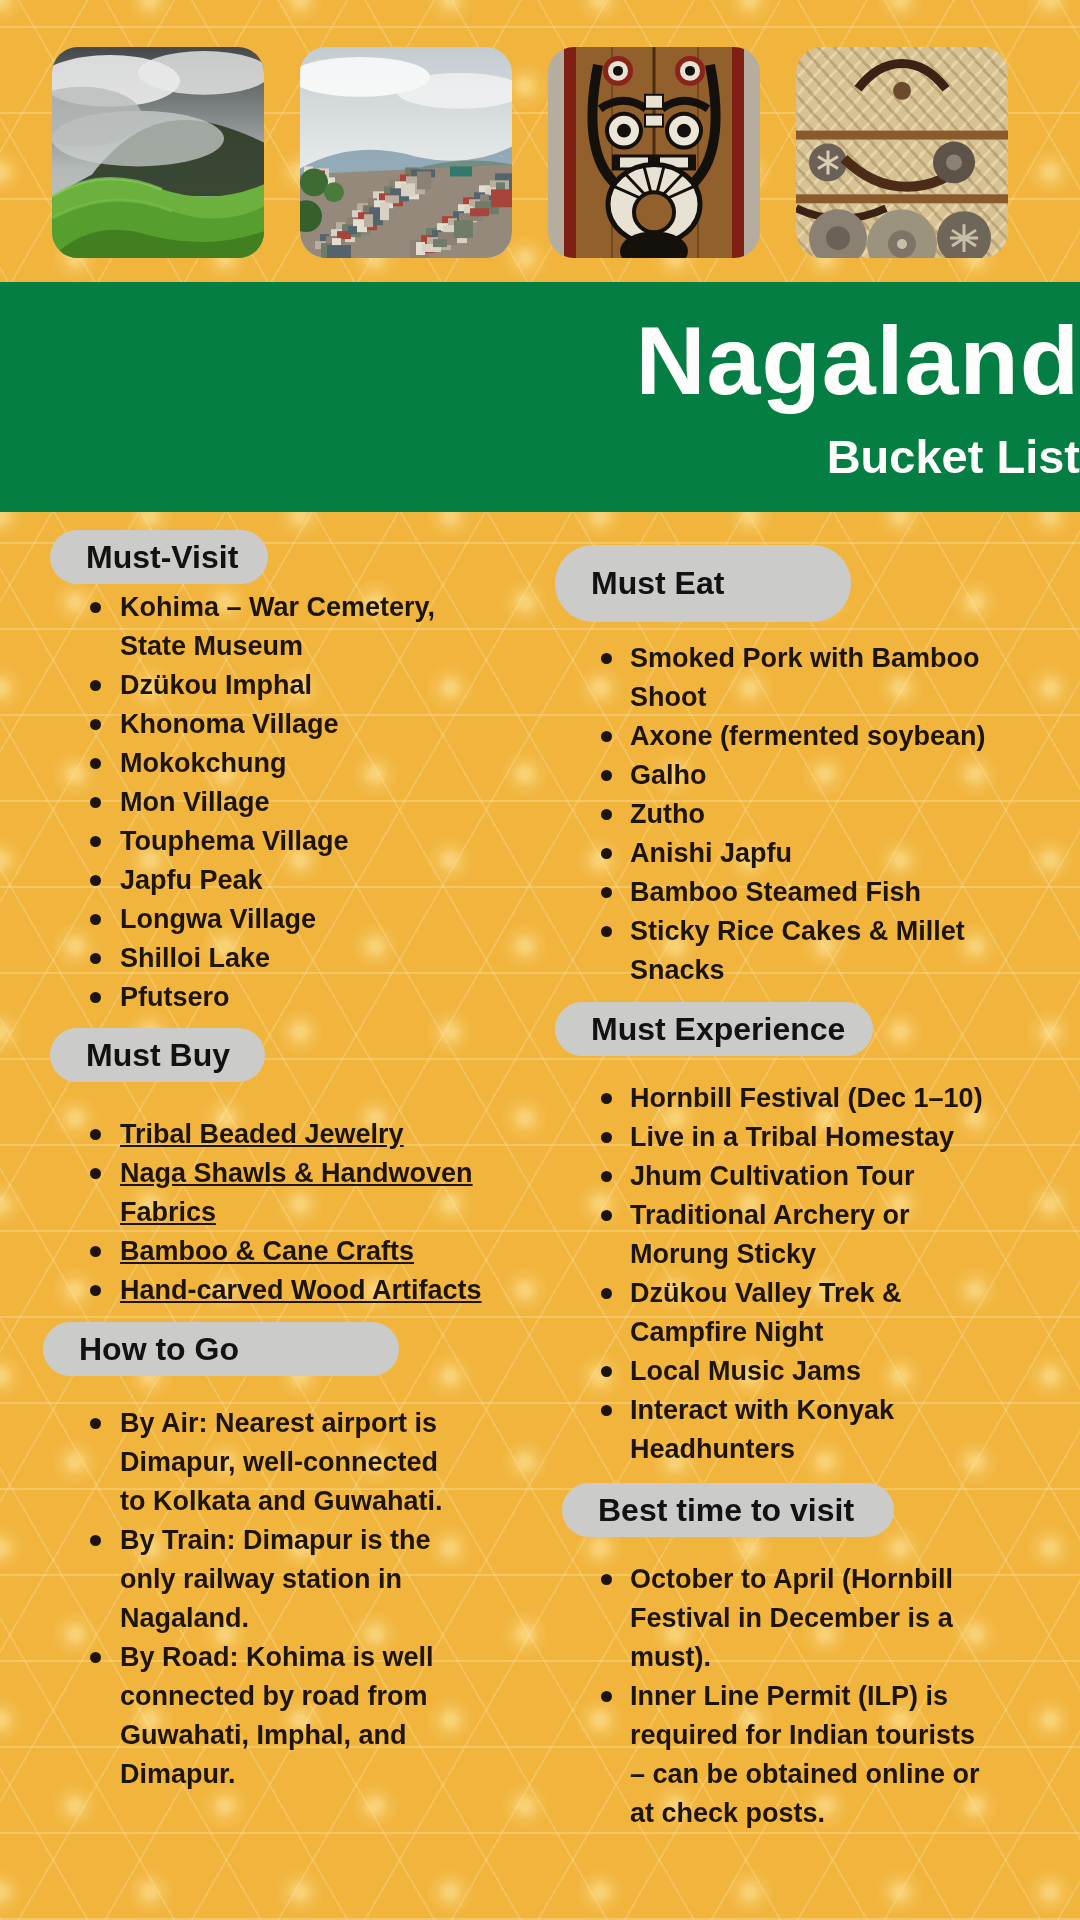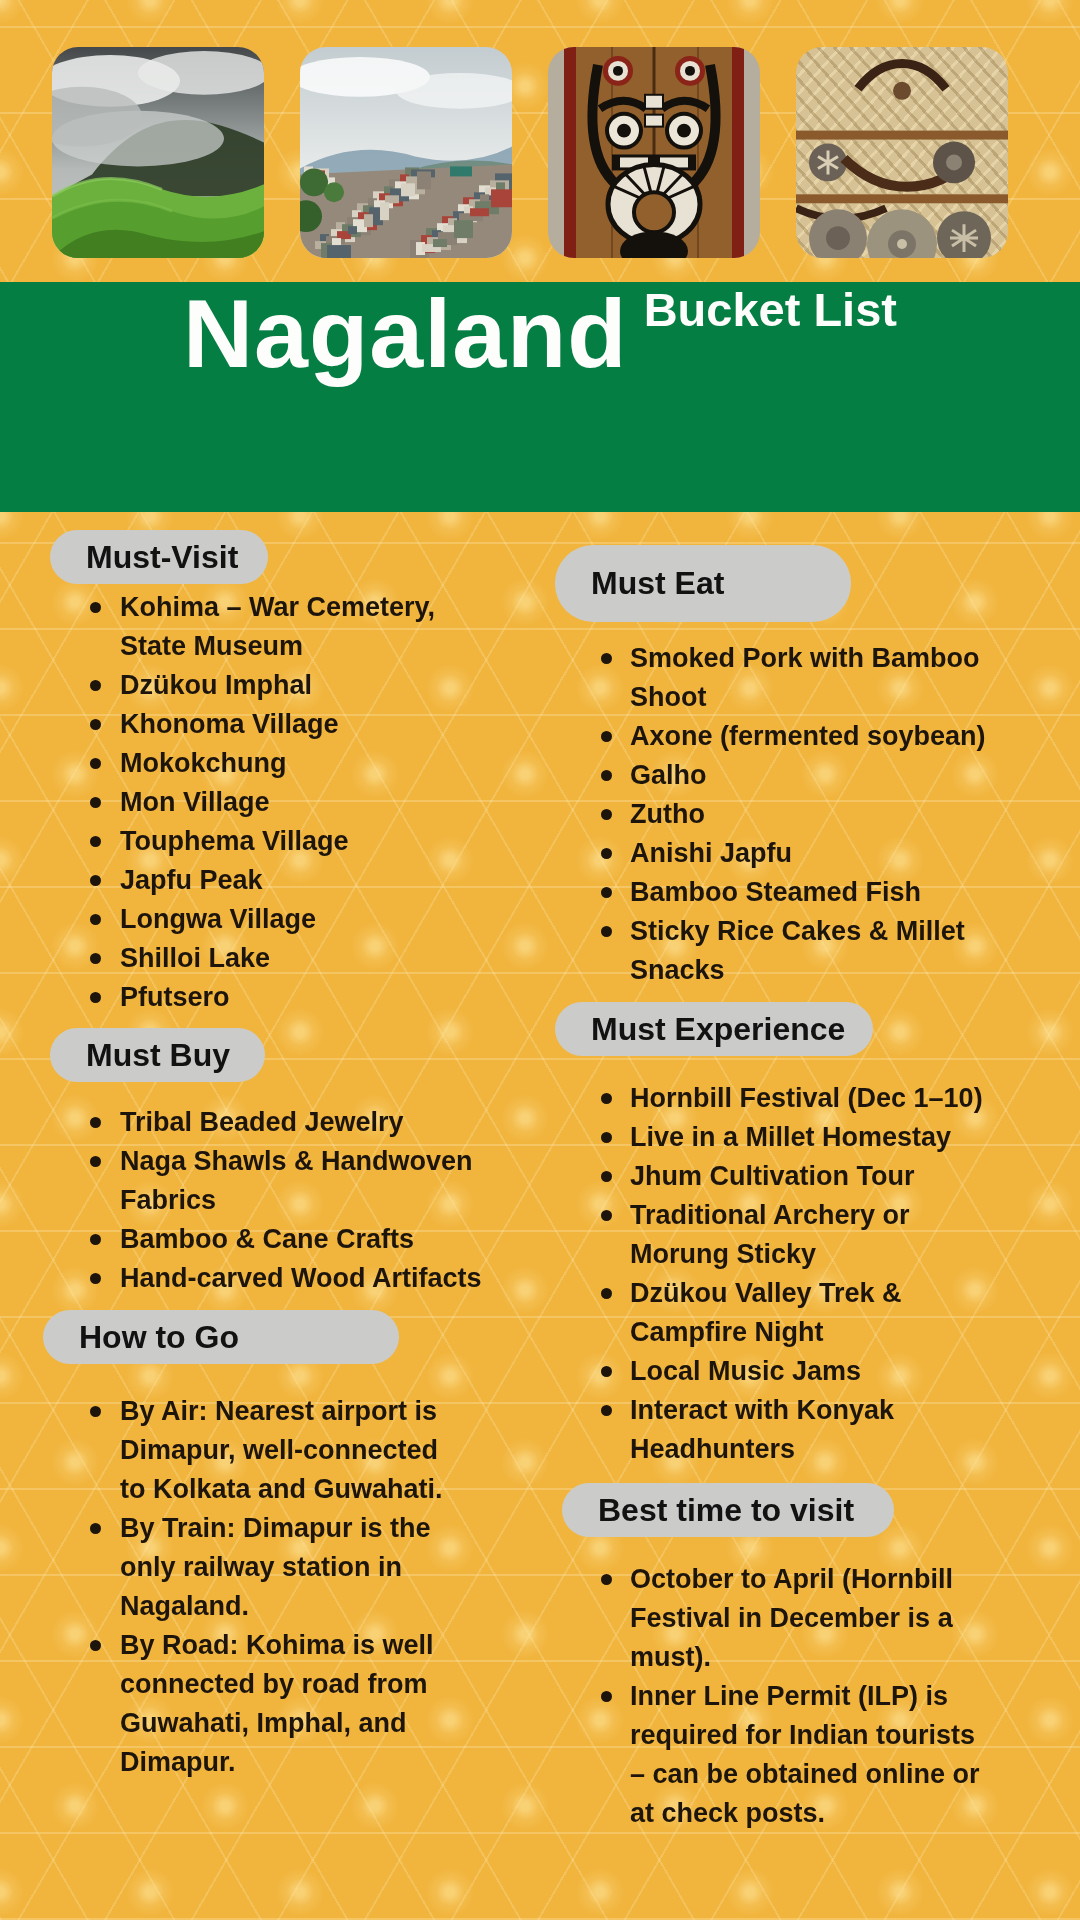--- a/index.html
+++ b/index.html
@@ -23,21 +23,21 @@
   .ph1{background:linear-gradient(#45484a,#9aa19f 45%,#b5bab8 58%,#c2c6c3);}
   .ph2{background:linear-gradient(#c3ccd0,#e8ebea 60%,#dfe3e0);}
   .ph3{background:#b5ae9e;}
   .ph4{background:
       repeating-linear-gradient(48deg, rgba(120,90,40,.28) 0 3px, transparent 3px 12px),
       repeating-linear-gradient(-48deg, rgba(255,240,200,.38) 0 3px, transparent 3px 12px),
       #d6c294;}
   
   .banner{
     position:absolute;top:282px;left:0;width:1080px;height:230px;background:#047E43;
-    display:flex;flex-direction:row;align-items:flex-start;justify-content:center;gap:16px;color:#FDFDFB;
+    display:flex;flex-direction:column;align-items:flex-end;justify-content:center;gap:16px;color:#FDFDFB;
   }
   .banner h1{margin:0;font-size:97px;line-height:104px;font-weight:700;letter-spacing:1px;}
   .banner h2{margin:0;font-size:47px;line-height:56px;font-weight:700;}
   
   .col{position:absolute;top:512px;}
   .col-left{left:40px;width:470px;}
   .col-right{left:555px;width:525px;}
   .sec{display:flow-root;}
   .pill{
     background:#CBCCC9;border-radius:38px;height:54px;display:flex;align-items:center;
@@ -49,21 +49,21 @@
   .col-right ul.list li{padding-left:75px;}
   ul.list li::before{
     content:"";position:absolute;top:14px;width:11px;height:11px;border-radius:50%;background:#1D150C;
   }
   .col-left ul.list li::before{left:50px;}
   .col-right ul.list li::before{left:46px;}
   
   .col-left  .sec:nth-child(1) .pill{margin-top:18px;margin-left:10px;width:218px;}
   .col-left  .sec:nth-child(1) ul{margin-top:4px;}
   .col-left  .sec:nth-child(2) .pill{margin-top:11px;margin-left:10px;width:215px;}
-  .col-left  .sec:nth-child(2) ul{margin-top:21px;}
+  .col-left  .sec:nth-child(2) ul{margin-top:33px;text-decoration:underline;}
   .col-left  .sec:nth-child(3) .pill{margin-top:12px;margin-left:3px;width:356px;}
   .col-left  .sec:nth-child(3) ul{margin-top:28px;}
   .col-right .sec:nth-child(1) .pill{margin-top:33px;width:296px;height:77px;}
   .col-right .sec:nth-child(1) ul{margin-top:17px;}
   .col-right .sec:nth-child(2) .pill{margin-top:12px;width:318px;}
   .col-right .sec:nth-child(2) ul{margin-top:23px;}
   .col-right .sec:nth-child(3) .pill{margin-top:14px;margin-left:7px;width:332px;}
   .col-right .sec:nth-child(3) ul{margin-top:23px;}
 </style>
 </head>
@@ -299,21 +299,21 @@
           <li><span>Sticky Rice Cakes &amp; Millet
 Snacks</span></li>
         </ul>
       </section>
       <section class="sec">
         <div class="pill">
           <span>Must Experience</span>
         </div>
         <ul class="list">
           <li><span>Hornbill Festival (Dec 1–10)</span></li>
-          <li><span>Live in a Millet Homestay</span></li>
+          <li><span>Live in a Tribal Homestay</span></li>
           <li><span>Jhum Cultivation Tour</span></li>
           <li><span>Traditional Archery or
 Morung Sticky</span></li>
           <li><span>Dzükou Valley Trek &amp;
 Campfire Night</span></li>
           <li><span>Local Music Jams</span></li>
           <li><span>Interact with Konyak
 Headhunters</span></li>
         </ul>
       </section>

